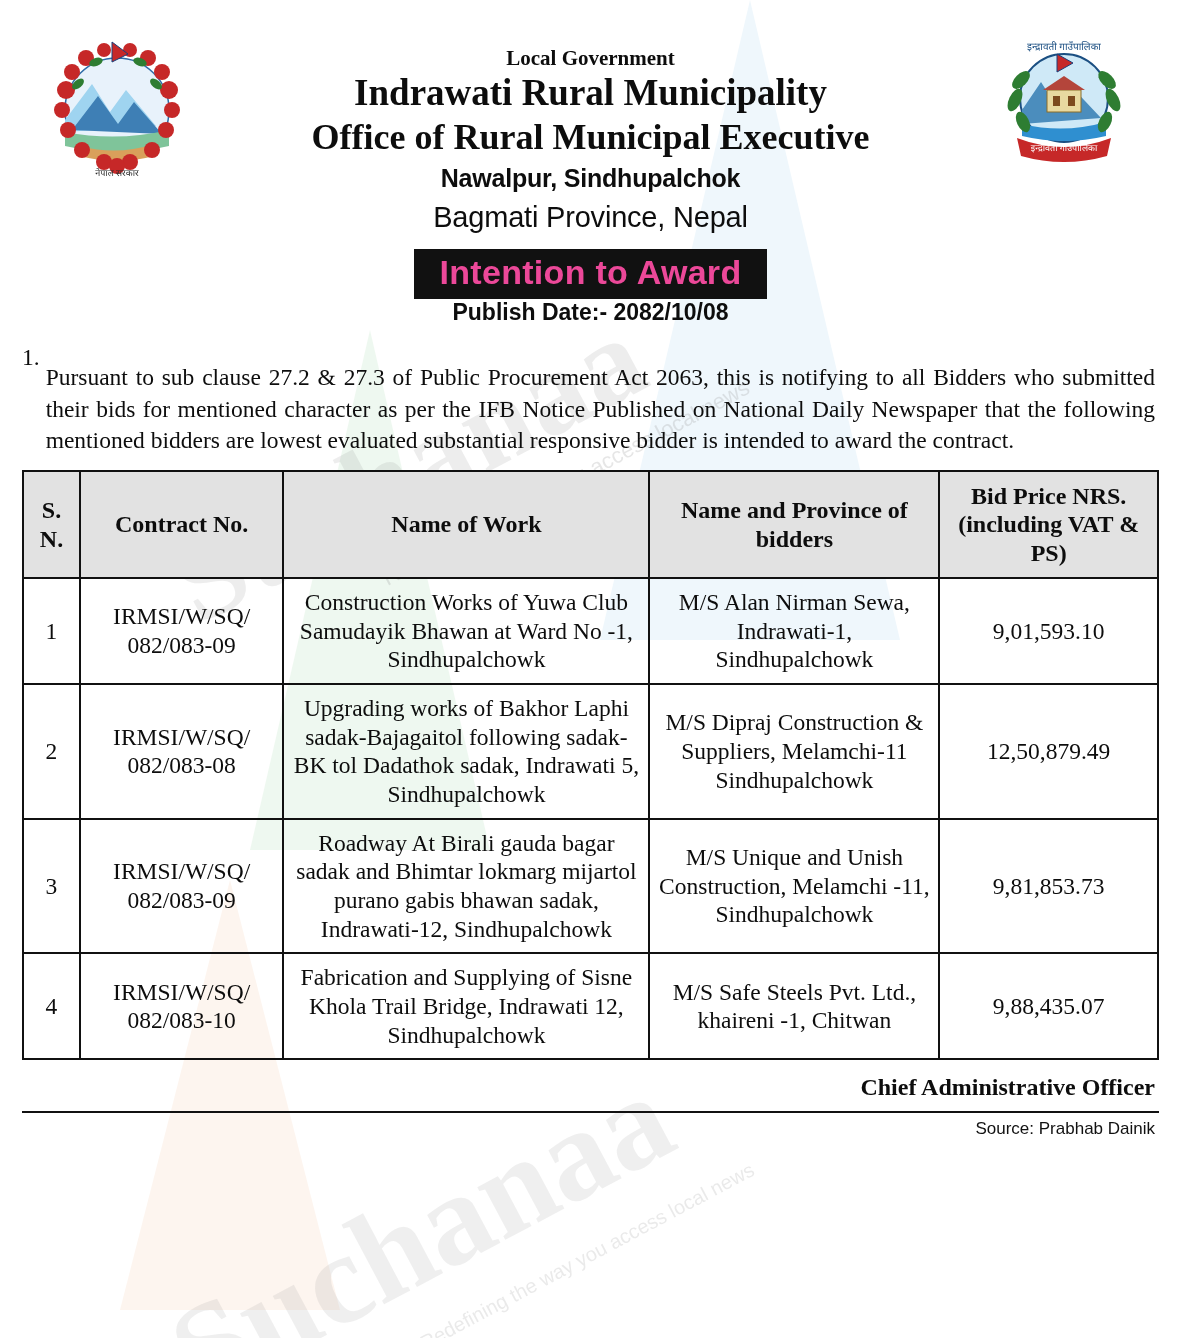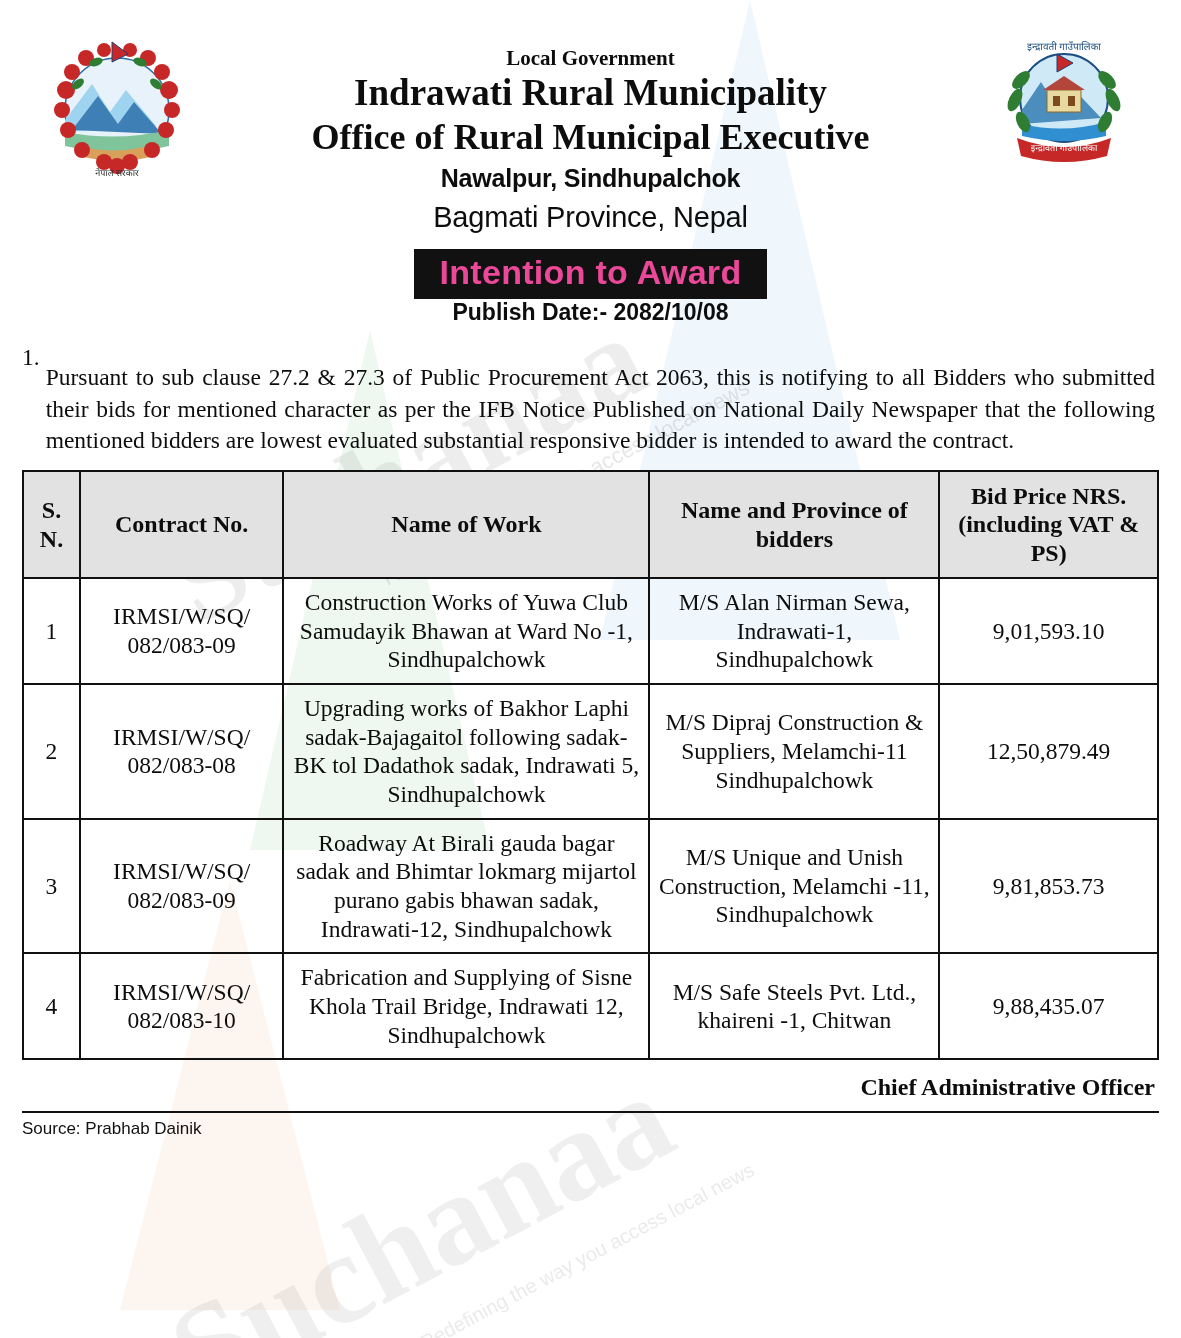--- a/index.html
+++ b/index.html
@@ -228,21 +228,21 @@
     font-weight: bold;
     margin-top: 14px;
     padding-right: 4px;
     font-family: Liberation Serif, serif;
   }
   .rule {
     border-top: 2px solid #111;
     margin-top: 10px;
   }
   .source {
-    text-align: left;
+    text-align: right;
     font-size: 17px;
     font-family: "Liberation Sans", sans-serif;
     padding: 6px 4px 0 0;
     color: #111;
   }
 </style>
 </head>
 <body>
 
 <div class="watermark">

